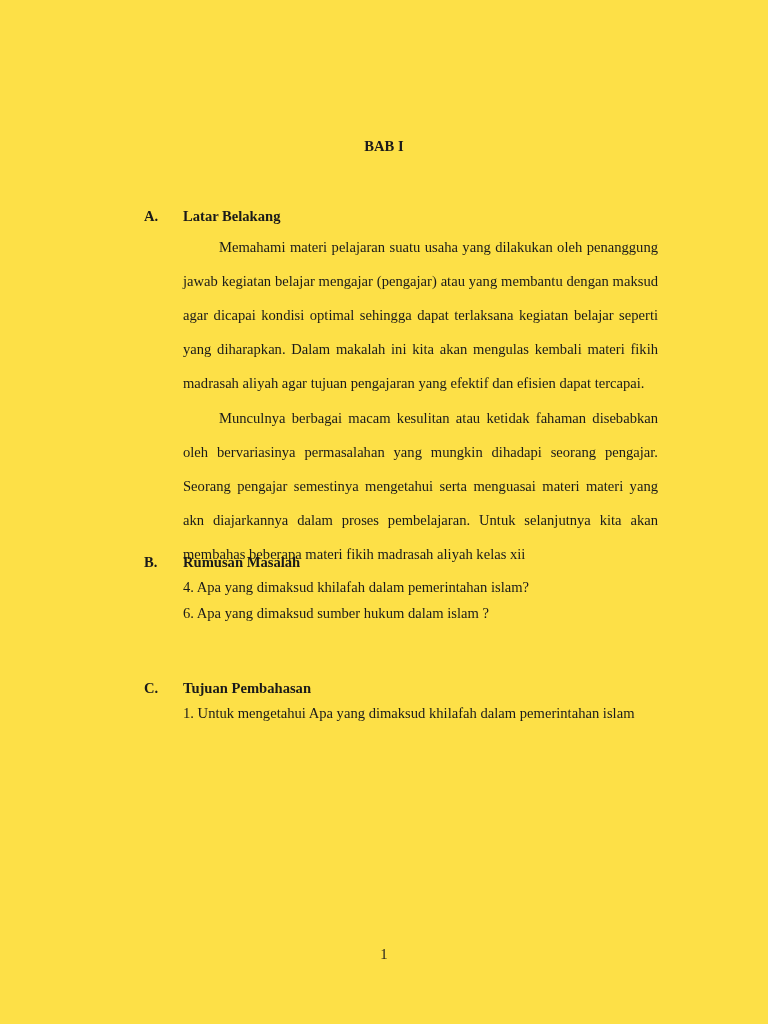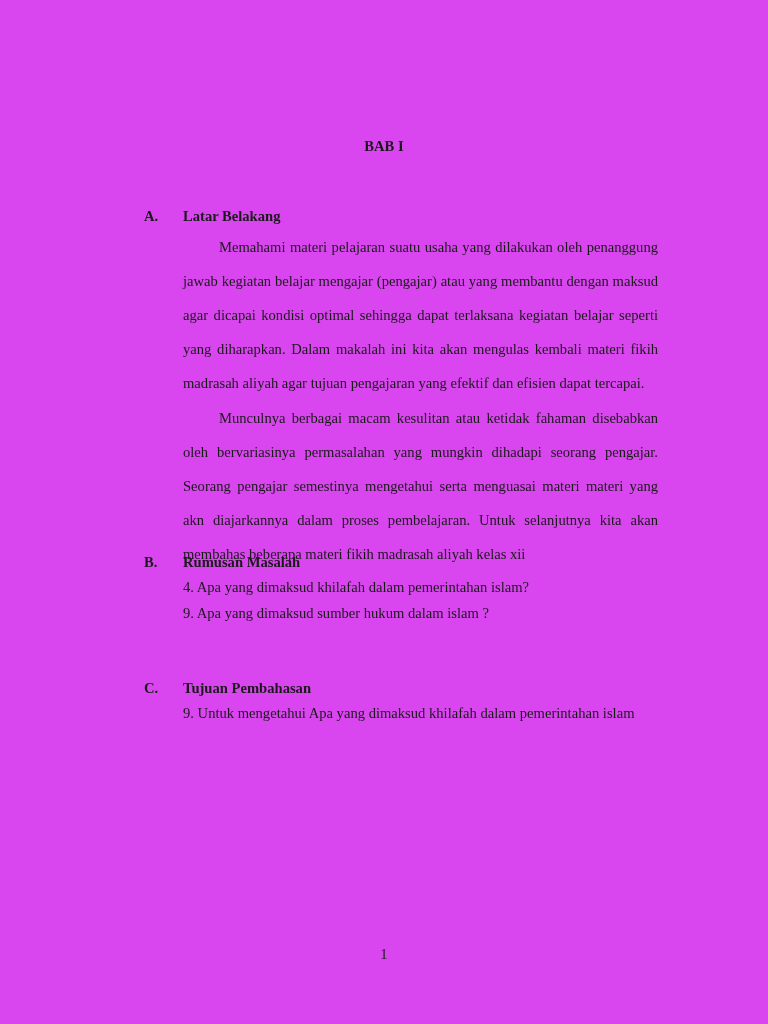--- a/index.html
+++ b/index.html
@@ -13,21 +13,21 @@
       position: relative;
       overflow: hidden;
       font-family: "Liberation Serif", "DejaVu Serif", serif;
       color: #1a1a1a;
       font-size: 14.6px;
     }
     .page {
       position: absolute;
       left: 0; top: 0;
       width: 768px; height: 1024px;
-      background: #d946ef;
+      background: #fde047;
     }
     .title {
       position: absolute;
       left: 0; width: 768px;
       text-align: center;
       font-weight: bold;
       font-size: 14.6px;
     }
     .heading {
       position: absolute;
@@ -91,25 +91,25 @@
   </div>
   <p class="para" style="top:230px;">Memahami materi pelajaran suatu usaha yang dilakukan oleh penanggung jawab kegiatan belajar mengajar (pengajar) atau yang membantu dengan maksud agar dicapai kondisi optimal sehingga dapat terlaksana kegiatan belajar seperti yang diharapkan. Dalam makalah ini kita akan mengulas kembali materi fikih madrasah aliyah agar tujuan pengajaran yang efektif dan efisien dapat tercapai.</p>
   <p class="para" style="top:401px;">Munculnya berbagai macam kesulitan atau ketidak fahaman disebabkan oleh bervariasinya permasalahan yang mungkin dihadapi seorang pengajar. Seorang pengajar semestinya mengetahui serta menguasai materi materi yang akn diajarkannya dalam proses pembelajaran. Untuk selanjutnya kita akan membahas beberapa materi fikih madrasah aliyah kelas xii</p>
 
   <div class="heading" style="left:144px; top:554px;">
     <span class="letter">B.</span>
     <span class="label">Rumusan Masalah</span>
   </div>
   <ul class="list" style="top:575px;">
     <li>4. Apa yang dimaksud khilafah dalam pemerintahan islam?</li>
-    <li>9. Apa yang dimaksud sumber hukum dalam islam ?</li>
+    <li>6. Apa yang dimaksud sumber hukum dalam islam ?</li>
   </ul>
 
   <div class="heading" style="left:144px; top:680px;">
     <span class="letter">C.</span>
     <span class="label">Tujuan Pembahasan</span>
   </div>
   <ul class="list" style="top:701px;">
-    <li class="wrap">9. Untuk mengetahui Apa yang dimaksud khilafah dalam pemerintahan islam</li>
+    <li class="wrap">1. Untuk mengetahui Apa yang dimaksud khilafah dalam pemerintahan islam</li>
   </ul>
 
   <div class="page-number">1</div>
 </div>
 
 </body></html>

